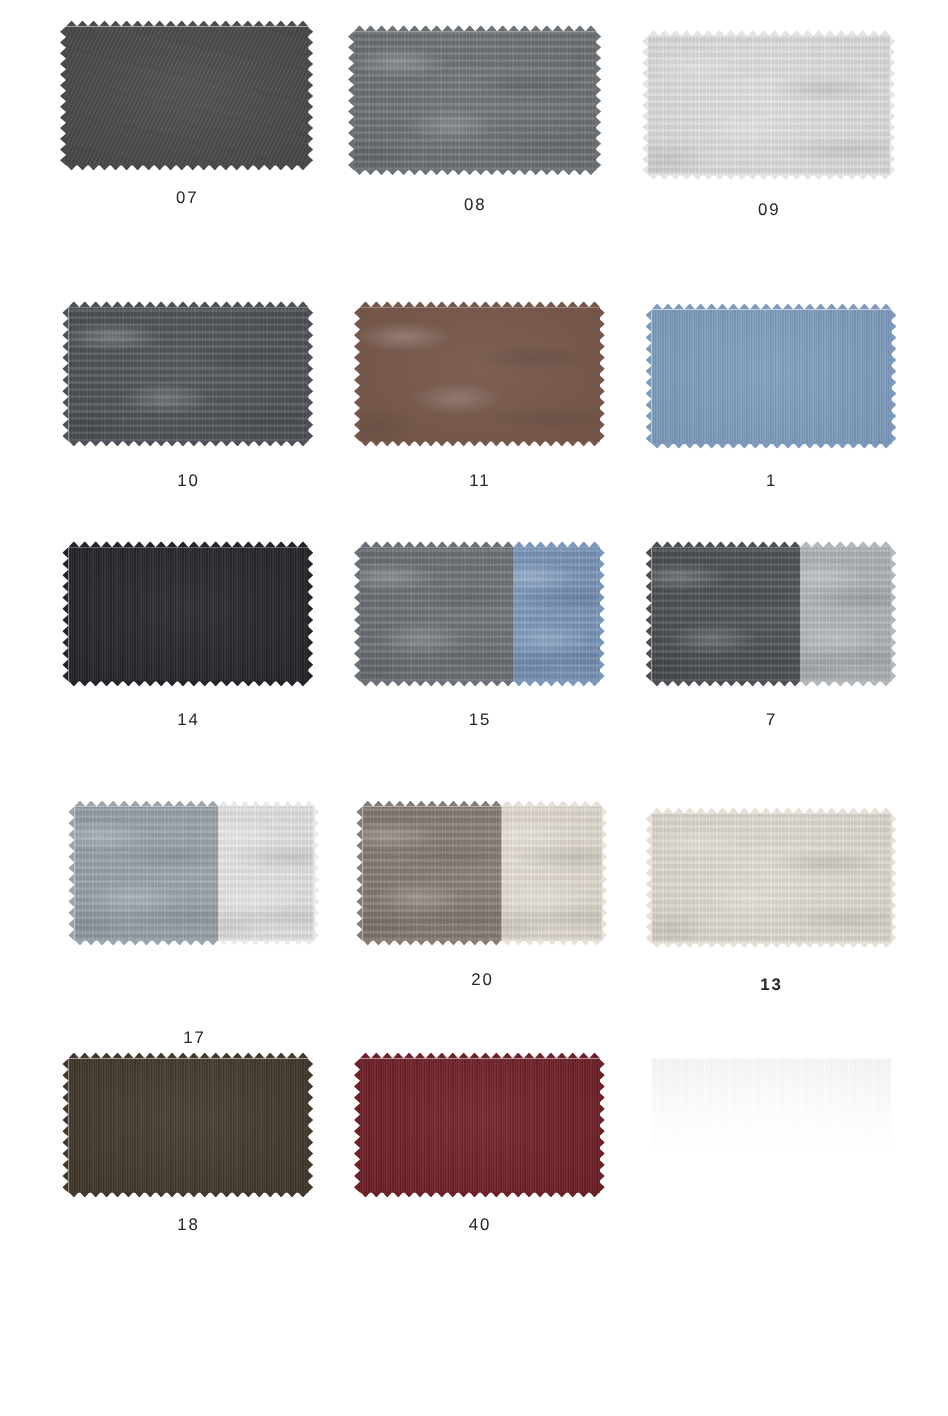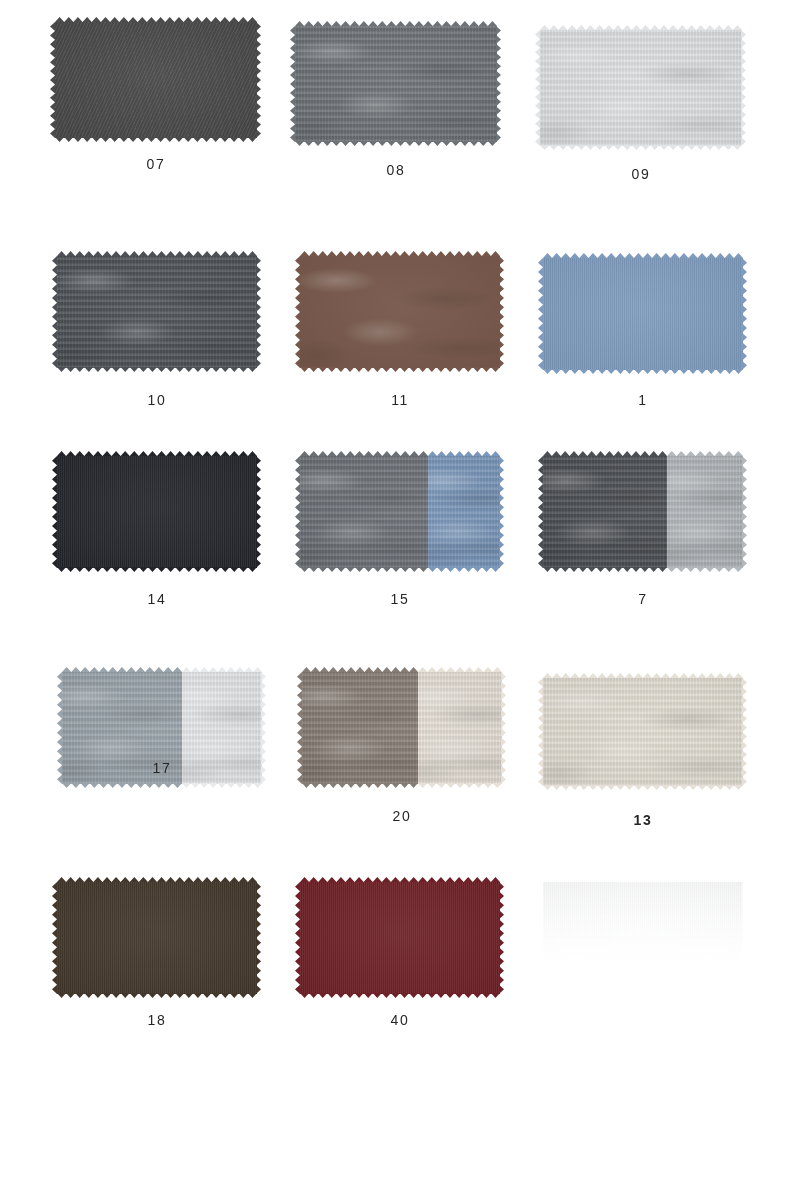--- a/index.html
+++ b/index.html
@@ -556,21 +556,21 @@
           <svg width="5" height="112" viewBox="0 0 5 112" style="display: block;">
             <path d="M5,0 L0,4.666666666666667 L5,9.333333333333334 Z M5,9.333333333333334 L0,14 L5,18.666666666666668 Z M5,18.666666666666668 L0,23.333333333333336 L5,28 Z M5,28 L0,32.666666666666664 L5,37.333333333333336 Z M5,37.333333333333336 L0,42 L5,46.66666666666667 Z M5,46.66666666666667 L0,51.333333333333336 L5,56.00000000000001 Z M5,56 L0,60.666666666666664 L5,65.33333333333333 Z M5,65.33333333333334 L0,70.00000000000001 L5,74.66666666666667 Z M5,74.66666666666667 L0,79.33333333333334 L5,84 Z M5,84 L0,88.66666666666667 L5,93.33333333333333 Z M5,93.33333333333334 L0,98.00000000000001 L5,102.66666666666667 Z M5,102.66666666666667 L0,107.33333333333334 L5,112 Z" fill="#9aa4ac"></path>
           </svg>
         </div>
         <div class="teeth teeth-right">
           <svg width="5" height="112" viewBox="0 0 5 112" style="display: block;">
             <path d="M0,0 L5,4.666666666666667 L0,9.333333333333334 Z M0,9.333333333333334 L5,14 L0,18.666666666666668 Z M0,18.666666666666668 L5,23.333333333333336 L0,28 Z M0,28 L5,32.666666666666664 L0,37.333333333333336 Z M0,37.333333333333336 L5,42 L0,46.66666666666667 Z M0,46.66666666666667 L5,51.333333333333336 L0,56.00000000000001 Z M0,56 L5,60.666666666666664 L0,65.33333333333333 Z M0,65.33333333333334 L5,70.00000000000001 L0,74.66666666666667 Z M0,74.66666666666667 L5,79.33333333333334 L0,84 Z M0,84 L5,88.66666666666667 L0,93.33333333333333 Z M0,93.33333333333334 L5,98.00000000000001 L0,102.66666666666667 Z M0,102.66666666666667 L5,107.33333333333334 L0,112 Z" fill="#e8eaec"></path>
           </svg>
         </div>
       </div>
-      <div class="swatch-label" style="left: 62px; top: 760px; width: 200px;">17</div>
+      <div class="swatch-label" style="left: 62px; top: 856px; width: 200px;">17</div>
       <div class="swatch-cell" style="left: 302px; top: 672px; width: 200px; height: 112px; position: absolute;">
         <div class="swatch" style="width: 200px; height: 112px; position: absolute; left: 0px; top: 0px; mask-image: none;">
           <div class="swatch-inner">
             <div class="seg" style="width: 58%; background: rgb(135, 124, 116);">
               <div class="tex tex-heather"></div>
               <div class="tex tex-cloud"></div>
             </div>
             <div class="seg" style="width: 42%; background: rgb(232, 225, 216);">
               <div class="tex tex-heather"></div>
               <div class="tex tex-cloud"></div>

